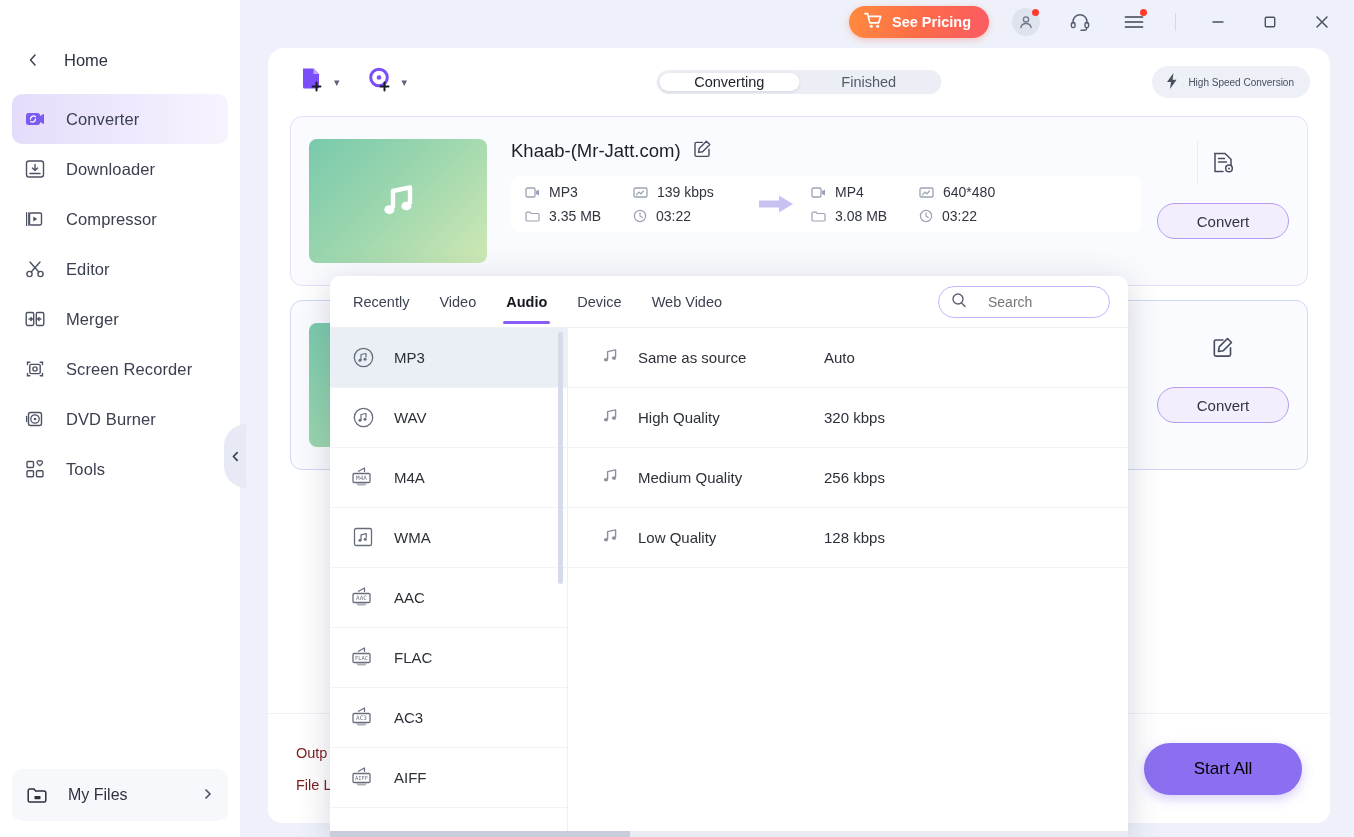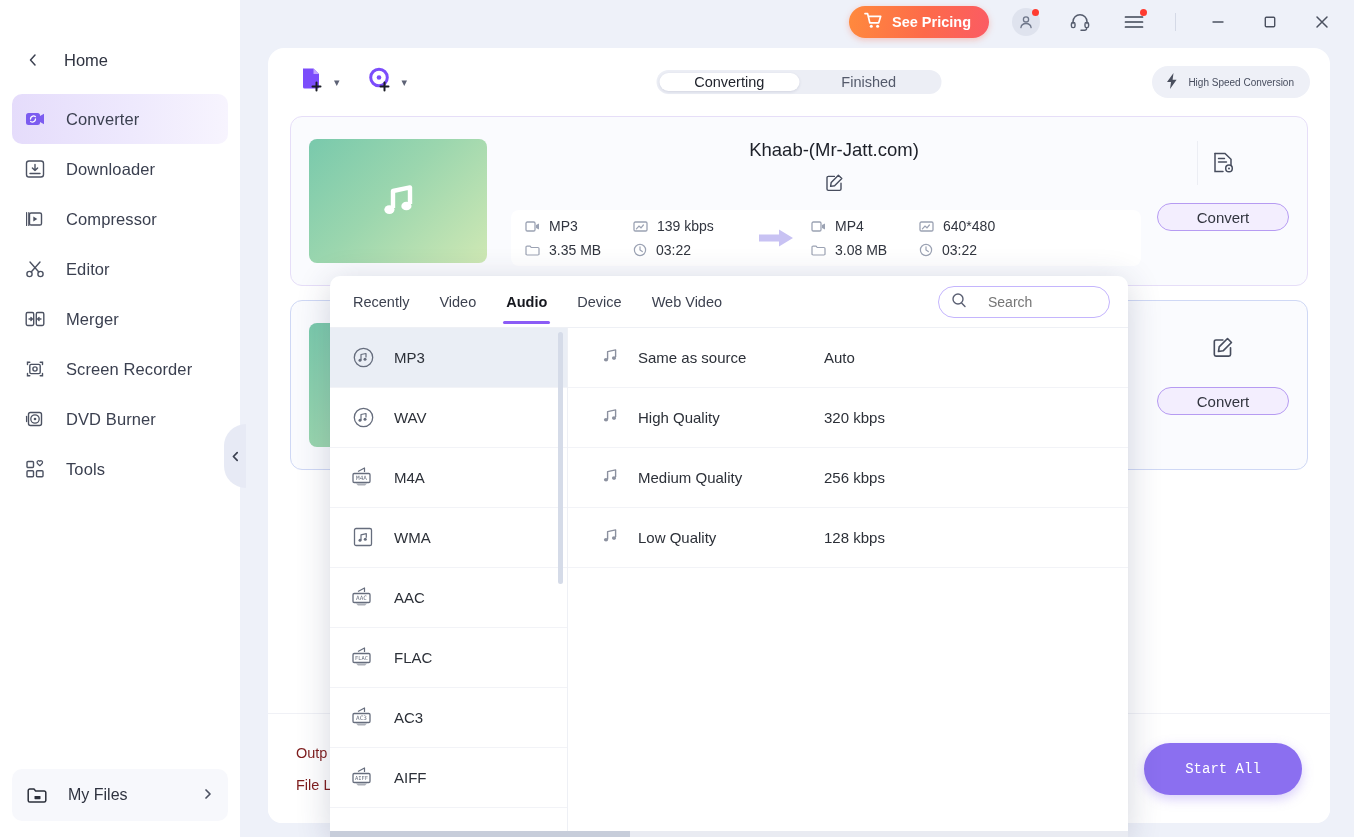--- a/index.html
+++ b/index.html
@@ -114,50 +114,50 @@
     position: relative; height: 170px; margin-bottom: 14px;
     background: #fafbfe; border: 1px solid #e6def8; border-radius: 12px;
     display: flex; align-items: center; padding: 16px 18px;
   }
   .thumb {
     width: 178px; height: 124px; border-radius: 8px; flex: 0 0 178px;
     background: linear-gradient(135deg, #79c9ac 0%, #9bd6ae 45%, #cfe8b4 100%);
     display: flex; align-items: center; justify-content: center;
   }
   .card-body { flex: 1; padding-left: 24px; align-self: flex-start; padding-top: 6px; }
-  .file-title-row { display: flex; align-items: center; gap: 12px; flex-direction: column; }
+  .file-title-row { display: flex; align-items: center; gap: 12px; }
   .file-title { font-size: 18.5px; color: #1d2029; }
   .meta-box {
     margin-top: 14px; display: flex; align-items: center;
     background: #ffffff; border-radius: 8px; padding: 8px 14px; width: 630px;
   }
   .meta-grid { display: grid; grid-template-columns: 108px 110px; row-gap: 8px; }
   .meta-cell { display: flex; align-items: center; gap: 9px; font-size: 14px; color: #31353f; }
   .arrow-wrap { width: 68px; display: flex; align-items: center; justify-content: center; }
   .card-right { display: flex; flex-direction: column; align-items: center; gap: 18px; align-self: flex-start; padding-top: 8px; }
   .gear-doc { width: 52px; display: flex; align-items: center; justify-content: center; border-left: 1px solid #eceef4; height: 44px;}
   .convert-btn {
-    width: 132px; height: 28px; border-radius: 19px;
+    width: 132px; height: 36px; border-radius: 19px;
     background: #f3eefe; border: 1px solid #b69bf2; color: #32353f;
     font-size: 15px; cursor: pointer; font-family: "Liberation Sans", sans-serif;
   }
   .card2 { border-color: #cfd8f5; }
 
   
   .bottom {
     position: absolute; left: 0; right: 0; bottom: 0; height: 110px;
     background: #fff; border-top: 1px solid #f0f1f6;
     display: flex; align-items: center; padding: 0 28px;
   }
   .bottom-left { display: flex; flex-direction: column; gap: 16px; }
   .bottom-line { font-size: 14.5px; color: #7f1d1d; white-space: nowrap; }
   .start-all {
     margin-left: auto; width: 158px; height: 52px; border-radius: 26px;
-    background: #8b6ff0; color: #ffffff; border: none; font-size: 14px; cursor: pointer;
-    font-family: Liberation Mono, monospace;
+    background: #8b6ff0; color: #000000; border: none; font-size: 17px; cursor: pointer;
+    font-family: Liberation Sans, sans-serif;
     box-shadow: 0 4px 12px rgba(139,111,240,.35);
   }
 
   
   .fmt-panel {
     position: absolute; left: 330px; top: 276px; width: 798px; height: 561px;
     background: #ffffff; border-radius: 10px 10px 0 0;
     box-shadow: 0 6px 34px rgba(40,50,90,.20);
     z-index: 20; overflow: hidden;
     display: flex; flex-direction: column;

